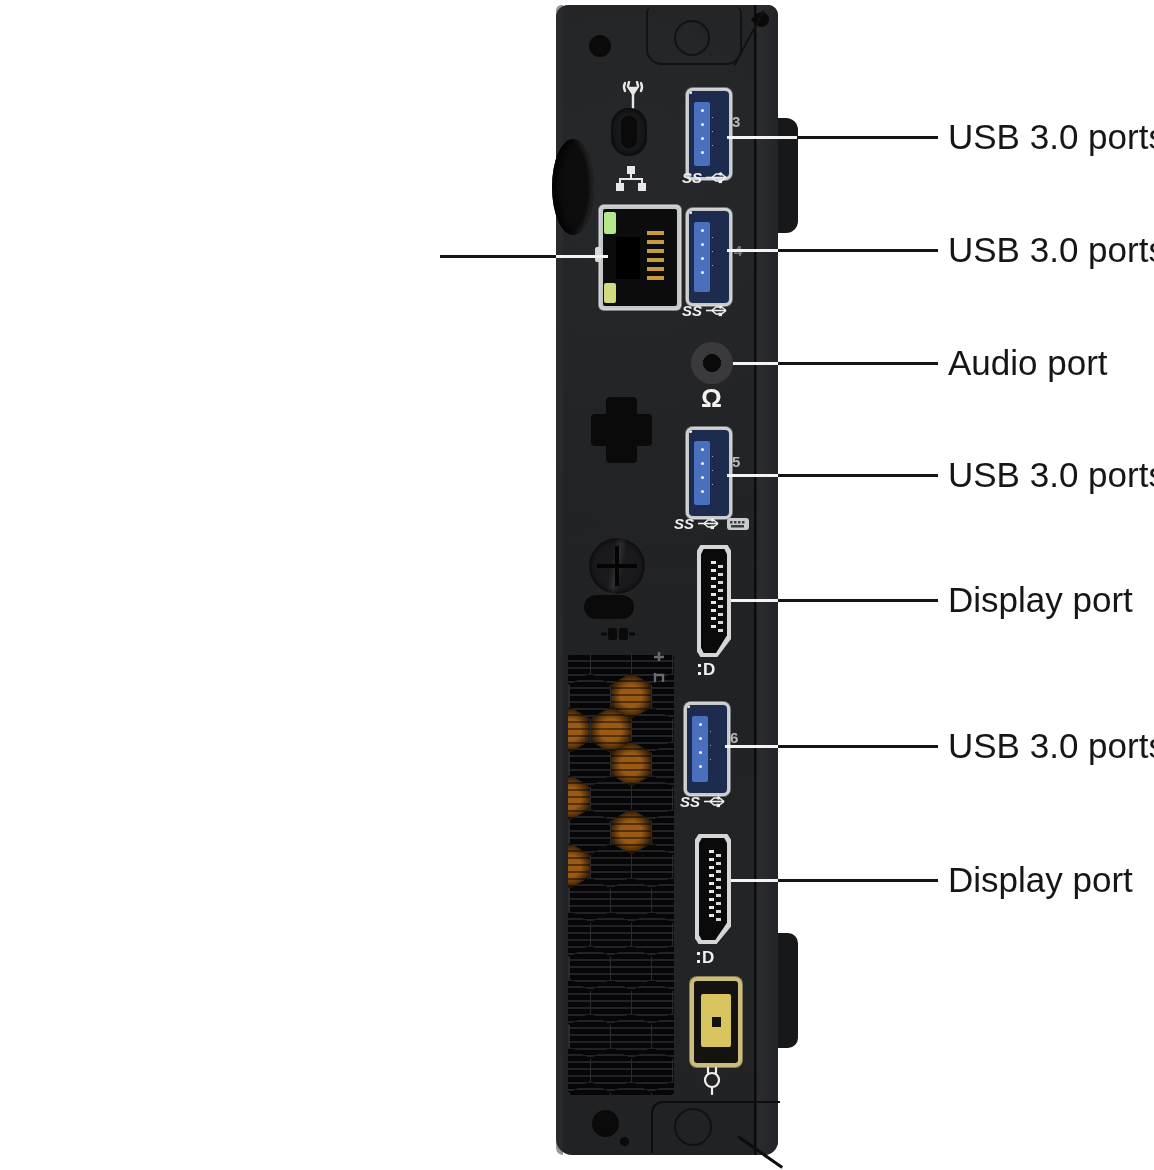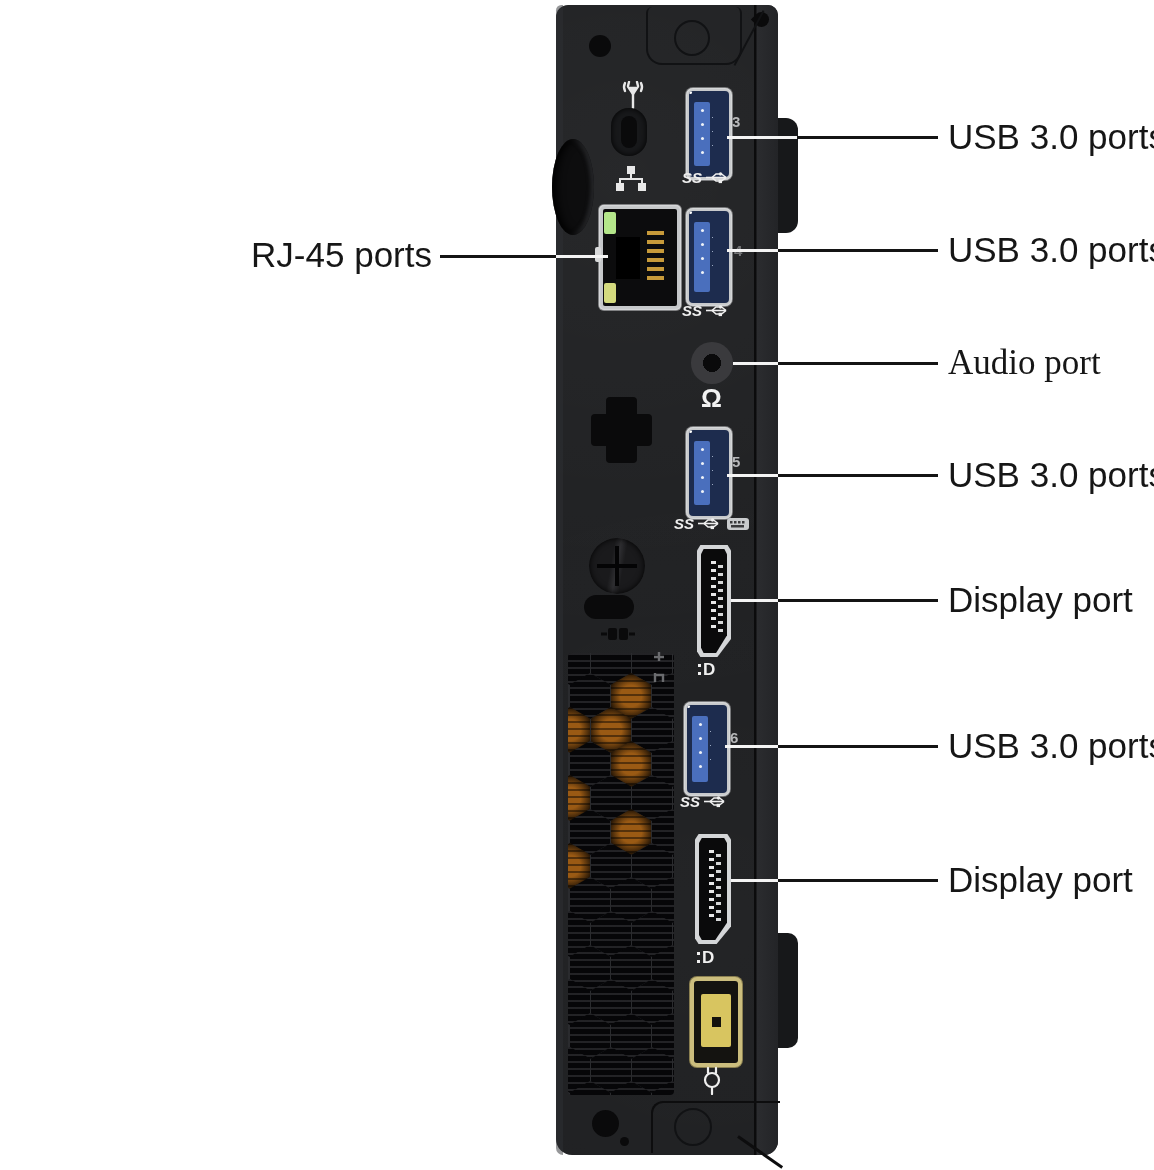--- a/index.html
+++ b/index.html
@@ -395,20 +395,19 @@
   <div class="cline" style="left:778px;top:745px;width:160px;"></div>
 
   <div class="cline-w" style="left:731px;top:879px;width:47px;"></div>
   <div class="cline" style="left:778px;top:879px;width:160px;"></div>
 
   <div class="cline" style="left:440px;top:255px;width:116px;"></div>
   <div class="cline-w" style="left:556px;top:255px;width:52px;"></div>
 
   <div class="clabel" style="left:948px;top:112px;height:50px;">USB 3.0 ports</div>
   <div class="clabel" style="left:948px;top:225px;height:50px;">USB 3.0 ports</div>
-  <div class="clabel" style="left:948px;top:338px;height:50px;font-family:Liberation Serif, serif;">Audio port</div>
+  <div class="clabel" style="left:948px;top:338px;height:50px;">Audio port</div>
   <div class="clabel" style="left:948px;top:450px;height:50px;">USB 3.0 ports</div>
   <div class="clabel" style="left:948px;top:575px;height:50px;">Display port</div>
   <div class="clabel" style="left:948px;top:721px;height:50px;">USB 3.0 ports</div>
   <div class="clabel" style="left:948px;top:855px;height:50px;">Display port</div>
-  <div class="clabel right-align" style="left:238px;top:231px;width:194px;height:48px;">RJ-45 ports</div>
 
 </div>
 
 </body></html>

